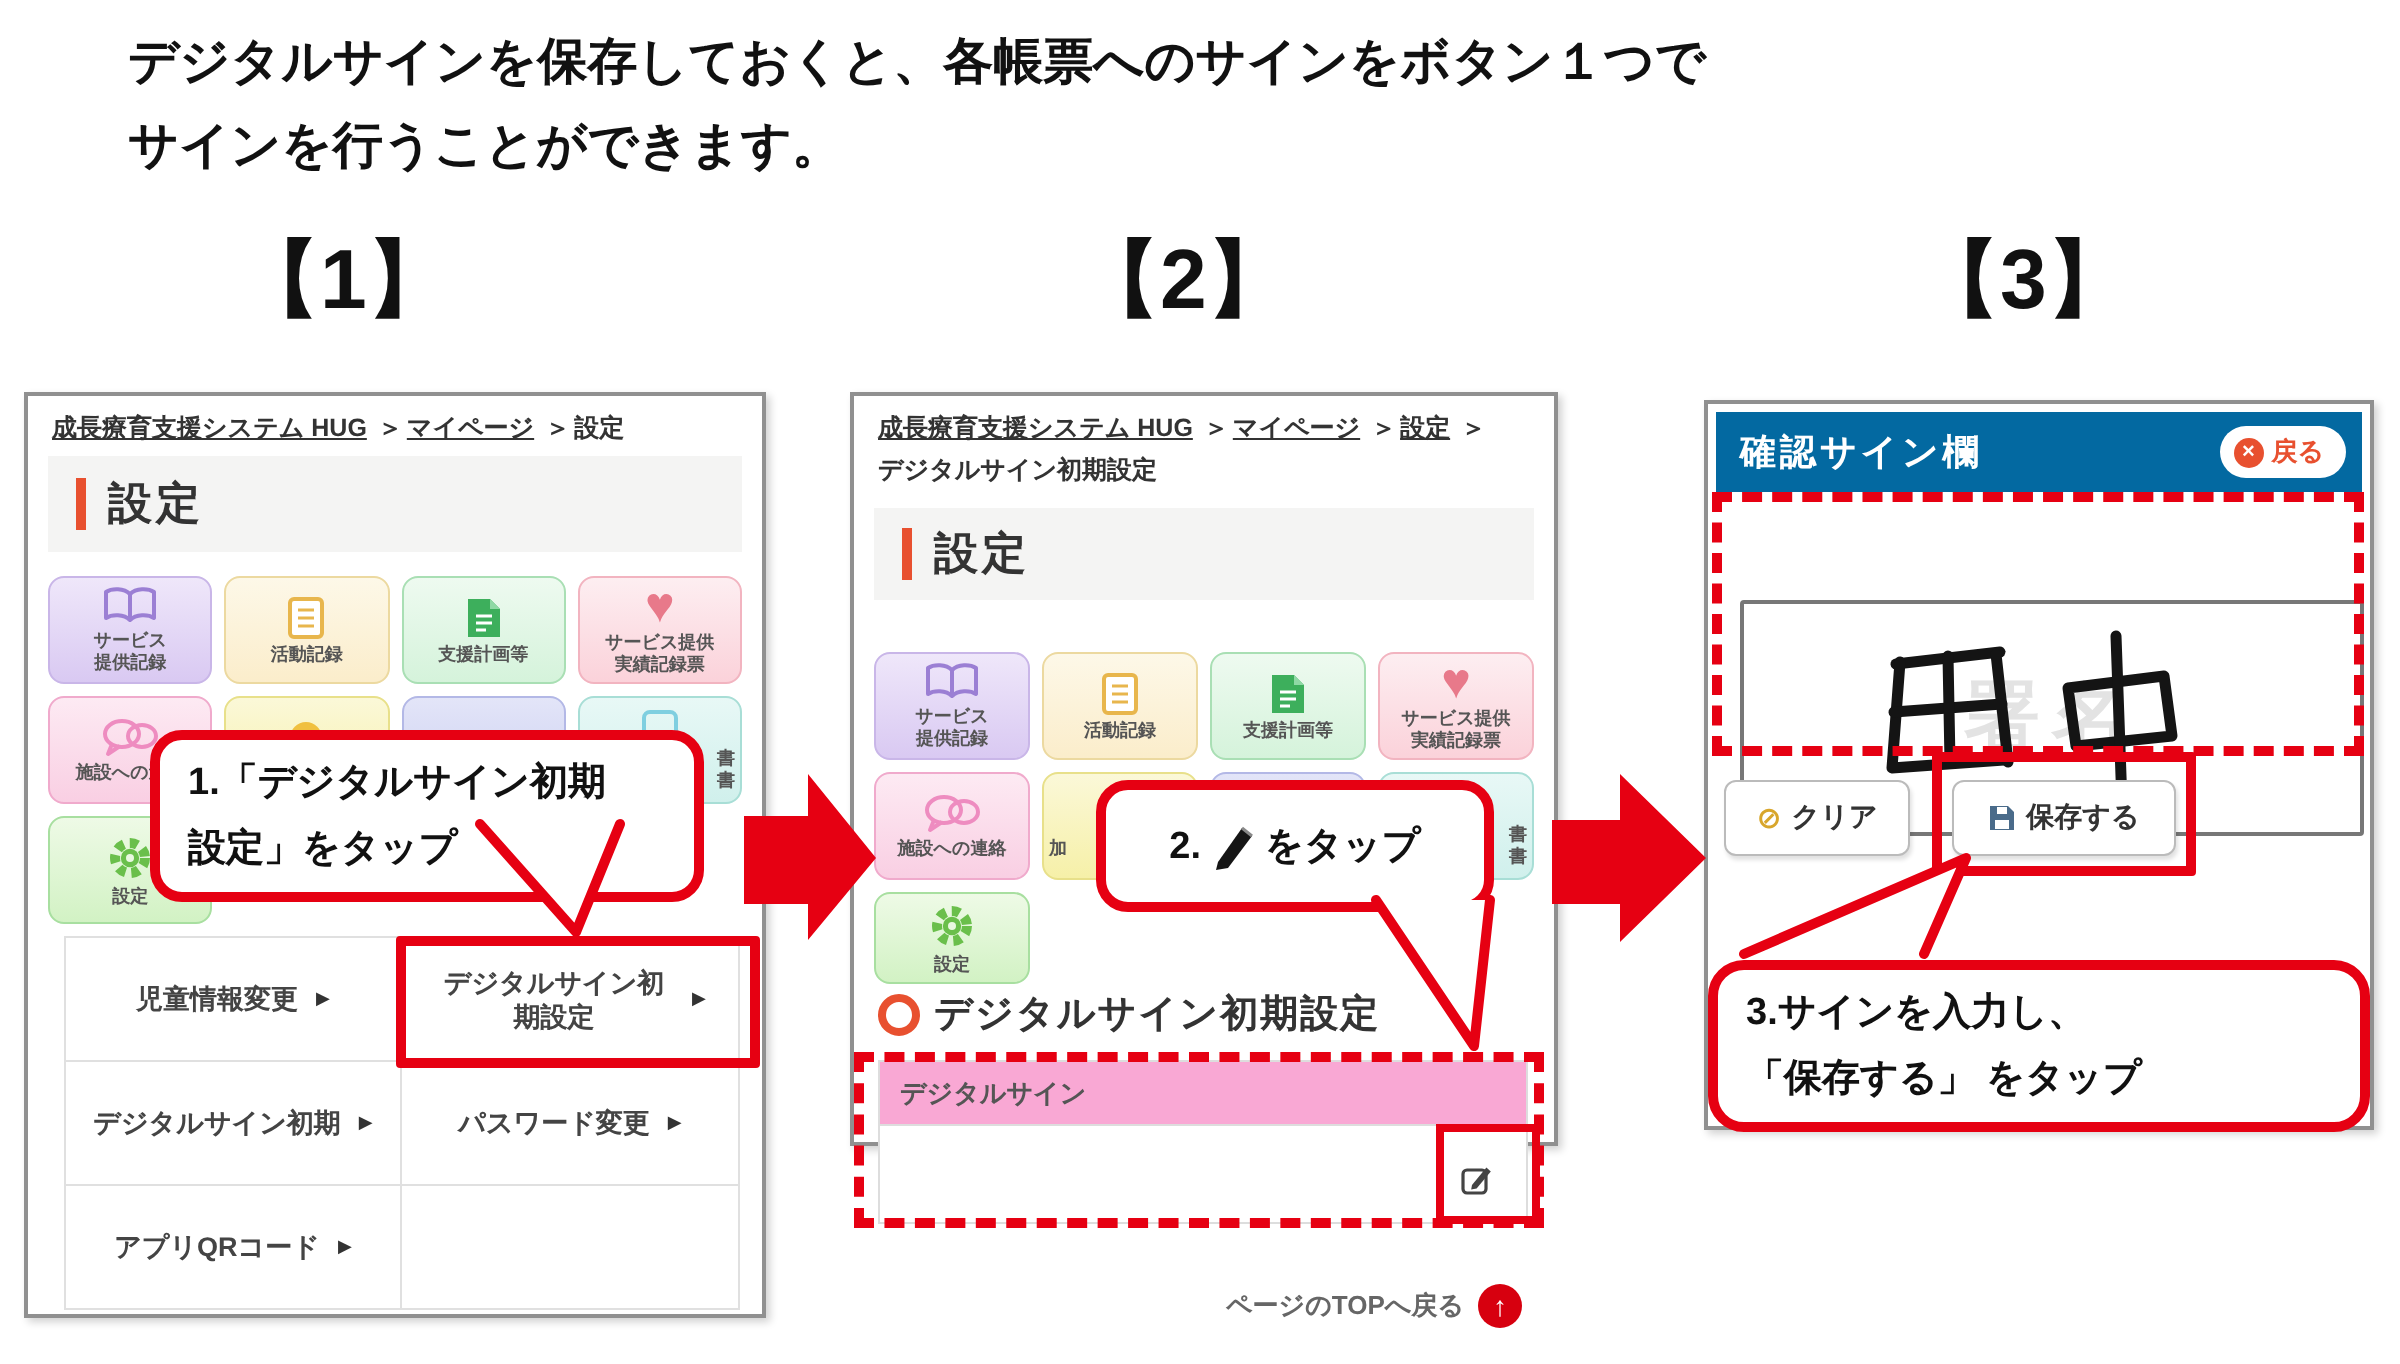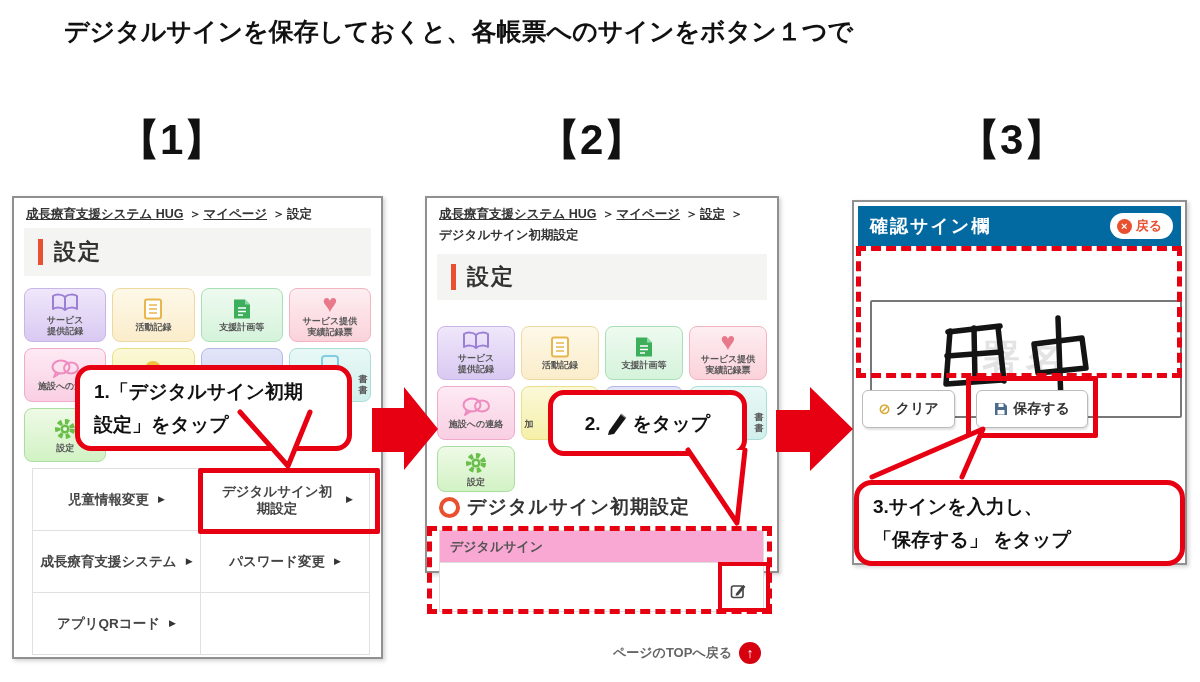--- a/index.html
+++ b/index.html
@@ -69,20 +69,21 @@
   
   #overlay{left:0;top:0;z-index:40;pointer-events:none;}
 </style>
 </head>
 <body>
 
 <div id="stage">
 
   <div class="abs intro">
     <div>デジタルサインを保存しておくと、各帳票へのサインをボタン１つで</div>
+    <div>サインを行うことができます。</div>
   </div>
 
   <div class="abs step-label" style="left:118px;">【1】</div>
   <div class="abs step-label" style="left:538px;">【2】</div>
   <div class="abs step-label" style="left:958px;">【3】</div>
 
   <div id="panel1" class="abs panel">
     <div class="abs crumb" style="left:12px;top:8px;text-align:right;">
       <a>成長療育支援システム HUG</a>
       <span class="sep">＞</span><a>マイページ</a>
@@ -160,21 +161,21 @@
     <div class="abs menu" style="left:18px;top:270px;">
       <div class="cell">
           <span>児童情報変更</span>
           <span class="chev">▶</span>
         </div>
       <div class="cell">
           <span style="width:120px;">デジタルサイン初期設定</span>
           <span class="chev">▶</span>
         </div>
       <div class="cell">
-          <span>成長療育支援システム</span>
+          <span>デジタルサイン初期</span>
           <span class="chev">▶</span>
         </div>
       <div class="cell">
           <span>パスワード変更</span>
           <span class="chev">▶</span>
         </div>
       <div class="cell">
           <span>アプリQRコード</span>
           <span class="chev">▶</span>
         </div>

